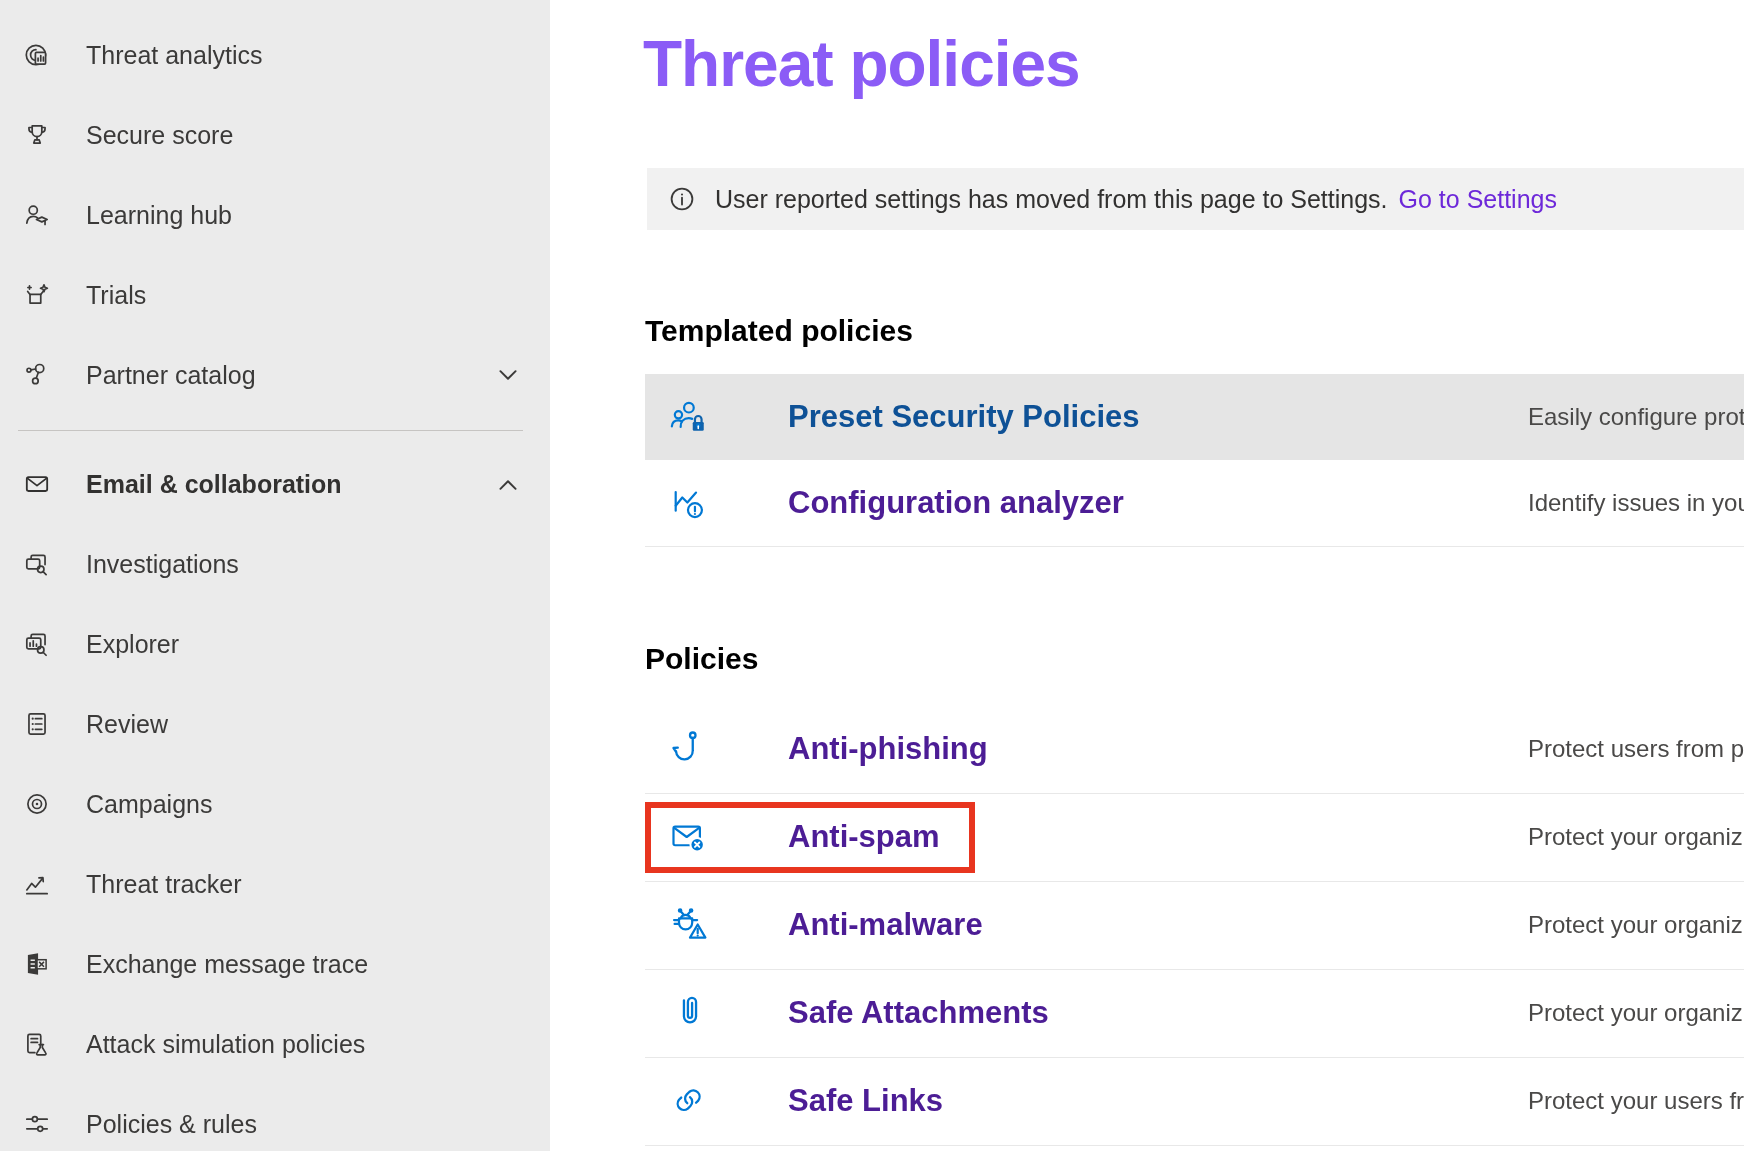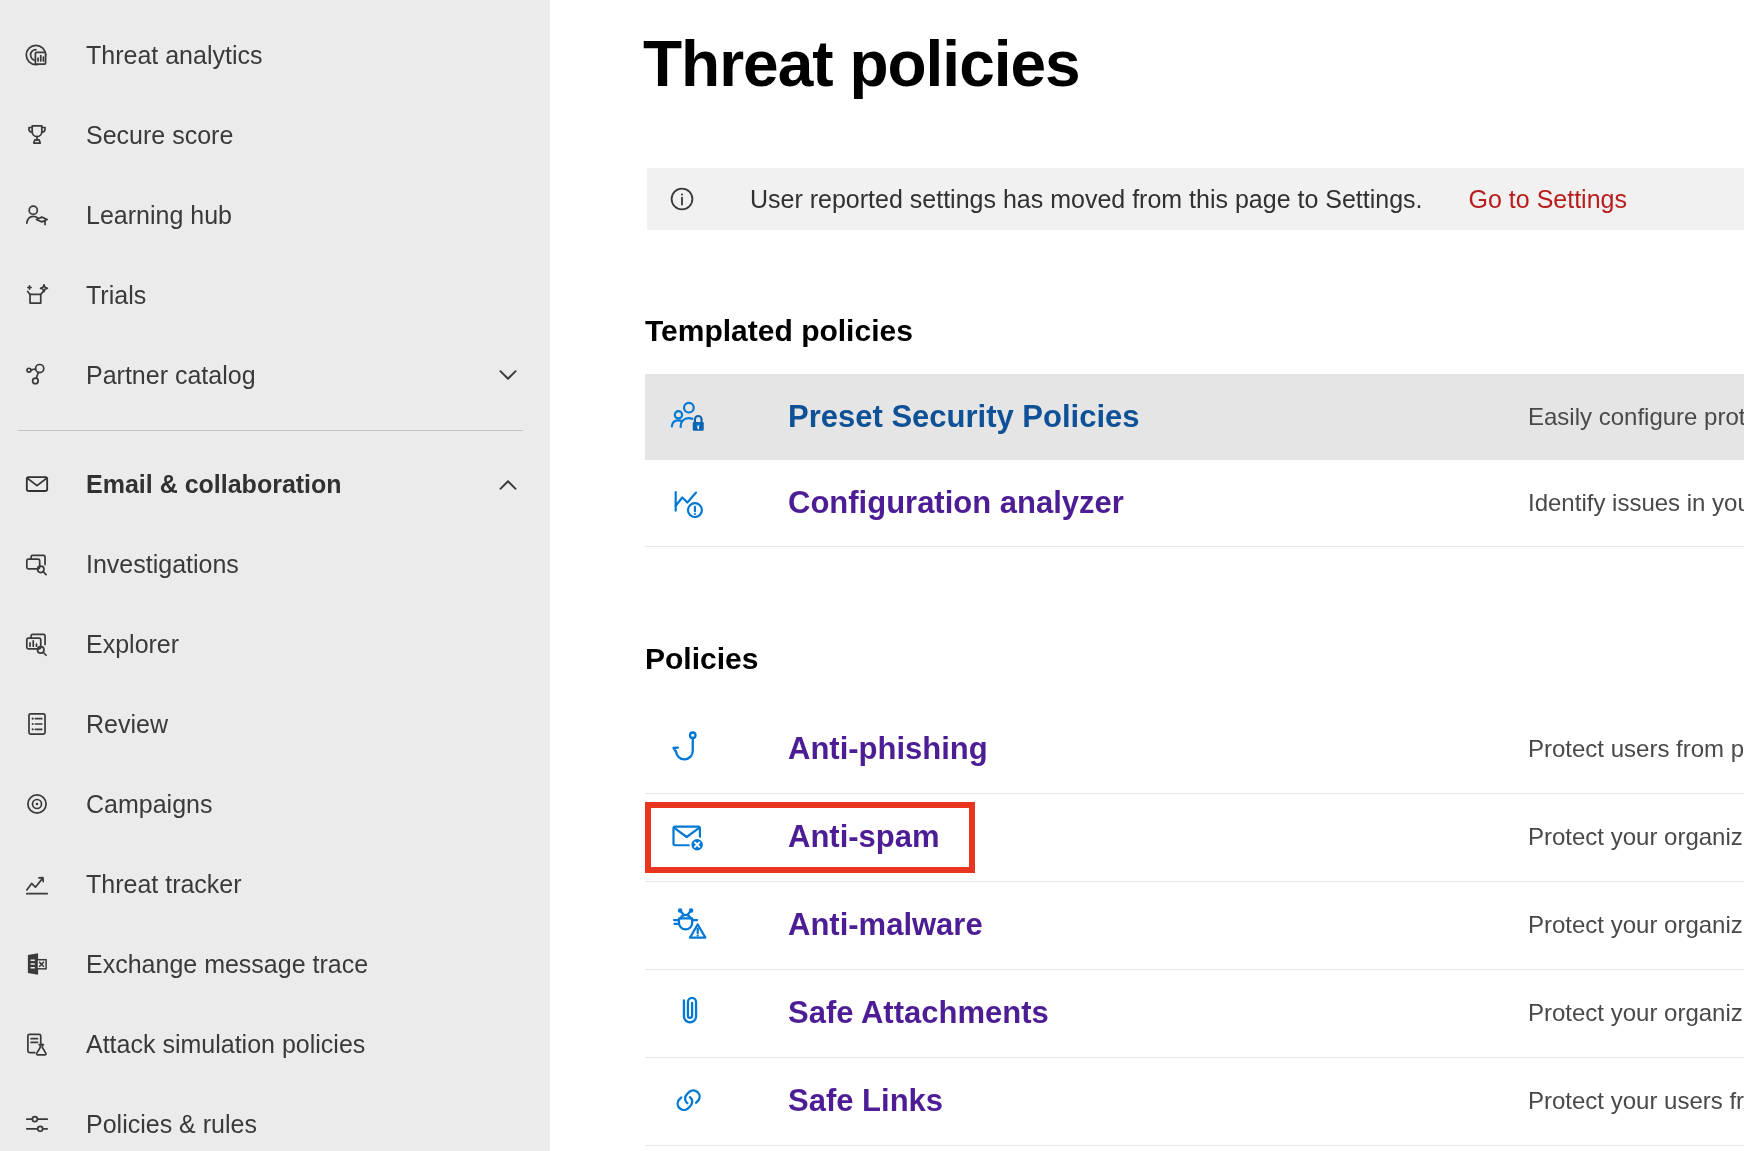--- a/index.html
+++ b/index.html
@@ -12,27 +12,27 @@
   .nav-item .nicon{position:absolute;left:22px;width:30px;height:30px;display:flex;align-items:center;justify-content:center;}
   .nav-item .nlabel{position:absolute;left:86px;font-size:25px;color:#3b3a39;white-space:nowrap;}
   .nav-item.section .nlabel{font-weight:700;color:#323130;text-align:center;}
   .nav-item .chev{position:absolute;left:495px;width:26px;height:16px;display:flex;align-items:center;justify-content:center;}
   .sidebar-divider{position:absolute;left:18px;top:430px;width:505px;height:0;border-top:1px solid #c6c4c2;}
   .nicon svg, .chev svg{display:block;}
 
   
   .main{position:absolute;left:550px;top:0;width:1194px;height:1151px;background:#fff;}
   .page-title{position:absolute;left:93px;top:28px;margin:0;font-size:64px;line-height:1.15;font-weight:700;
-    color:#000000;letter-spacing:-1px;white-space:nowrap;}
+    color:#8b5cf6;letter-spacing:-1px;white-space:nowrap;}
 
   .banner{position:absolute;left:97px;top:168px;width:1097px;height:62px;background:#f1f1f1;
-    display:flex;align-items:center;gap:35px;}
+    display:flex;align-items:center;}
   .banner .info-ic{margin-left:20px;width:30px;height:30px;flex:0 0 auto;}
   .banner .btext{margin-left:18px;font-size:25px;color:#323130;white-space:nowrap;}
-  .banner .blink{margin-left:11px;font-size:25px;color:#b91c1c;text-decoration:none;white-space:nowrap;cursor:pointer;}
+  .banner .blink{margin-left:11px;font-size:25px;color:#6d28d9;text-decoration:none;white-space:nowrap;cursor:pointer;}
 
   .sec-heading{position:absolute;left:95px;margin:0;font-size:30px;font-weight:700;color:#000000;white-space:nowrap;}
   .h-templated{top:314px;}
   .h-policies{top:642px;}
 
   .prow{position:absolute;left:95px;width:1099px;overflow:hidden;cursor:pointer;}
   .prow .ricon{position:absolute;left:23px;top:50%;transform:translateY(-50%);width:44px;height:44px;}
   .prow .rlabel{position:absolute;left:143px;top:50%;transform:translateY(-50%);
     font-size:31px;font-weight:700;color:#4c1d95;white-space:nowrap;}
   .prow .rdesc{position:absolute;left:883px;top:50%;transform:translateY(-50%);

